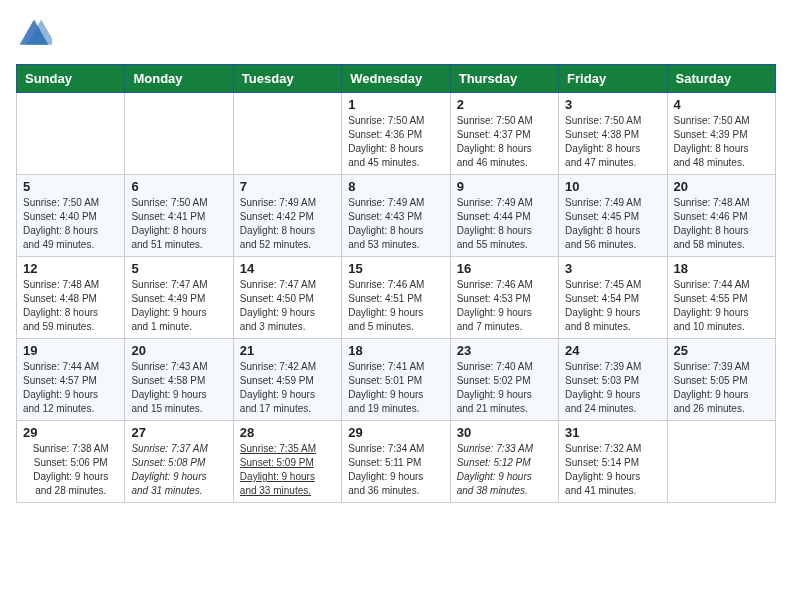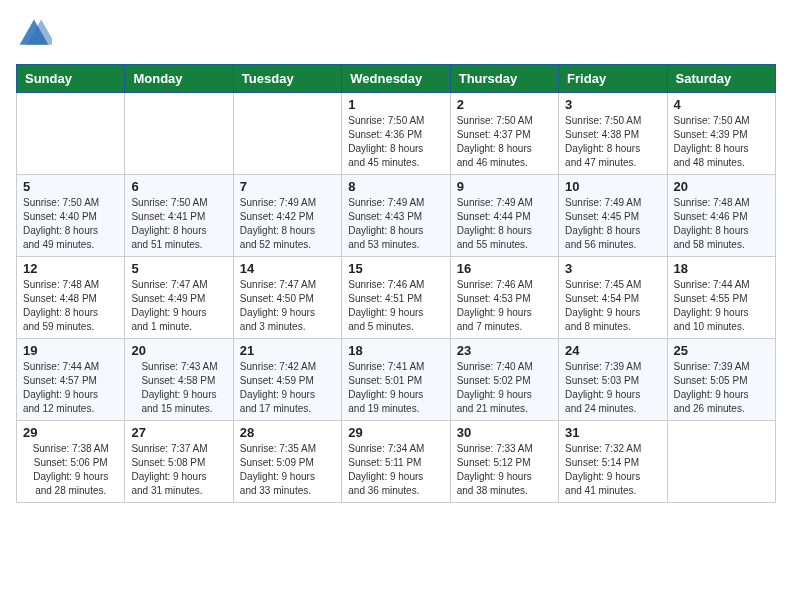--- a/index.html
+++ b/index.html
@@ -255,21 +255,21 @@
       <tr>
         <td>
           <span class="day-number">19</span>
           <div class="day-info" style="white-space: pre-line;">Sunrise: 7:44 AM
 Sunset: 4:57 PM
 Daylight: 9 hours
 and 12 minutes.</div>
         </td>
         <td>
           <span class="day-number">20</span>
-          <div class="day-info" style="white-space: pre-line; margin-left: 10px;">Sunrise: 7:43 AM
+          <div class="day-info" style="white-space: pre-line;">Sunrise: 7:43 AM
 Sunset: 4:58 PM
 Daylight: 9 hours
 and 15 minutes.</div>
         </td>
         <td>
           <span class="day-number">21</span>
           <div class="day-info" style="white-space: pre-line;">Sunrise: 7:42 AM
 Sunset: 4:59 PM
 Daylight: 9 hours
 and 17 minutes.</div>
@@ -306,42 +306,42 @@
       <tr>
         <td>
           <span class="day-number">29</span>
           <div class="day-info" style="white-space: pre-line; text-align: center;">Sunrise: 7:38 AM
 Sunset: 5:06 PM
 Daylight: 9 hours
 and 28 minutes.</div>
         </td>
         <td>
           <span class="day-number">27</span>
-          <div class="day-info" style="white-space: pre-line;">Sunrise: 7:37 AM
+          <div class="day-info" style="white-space: pre-line; font-style: italic;">Sunrise: 7:37 AM
 Sunset: 5:08 PM
 Daylight: 9 hours
 and 31 minutes.</div>
         </td>
         <td>
           <span class="day-number">28</span>
-          <div class="day-info" style="white-space: pre-line;">Sunrise: 7:35 AM
+          <div class="day-info" style="white-space: pre-line; text-decoration: underline;">Sunrise: 7:35 AM
 Sunset: 5:09 PM
 Daylight: 9 hours
 and 33 minutes.</div>
         </td>
         <td>
           <span class="day-number">29</span>
           <div class="day-info" style="white-space: pre-line;">Sunrise: 7:34 AM
 Sunset: 5:11 PM
 Daylight: 9 hours
 and 36 minutes.</div>
         </td>
         <td>
           <span class="day-number">30</span>
-          <div class="day-info" style="white-space: pre-line;">Sunrise: 7:33 AM
+          <div class="day-info" style="white-space: pre-line; font-style: italic;">Sunrise: 7:33 AM
 Sunset: 5:12 PM
 Daylight: 9 hours
 and 38 minutes.</div>
         </td>
         <td>
           <span class="day-number">31</span>
           <div class="day-info" style="white-space: pre-line;">Sunrise: 7:32 AM
 Sunset: 5:14 PM
 Daylight: 9 hours
 and 41 minutes.</div>

